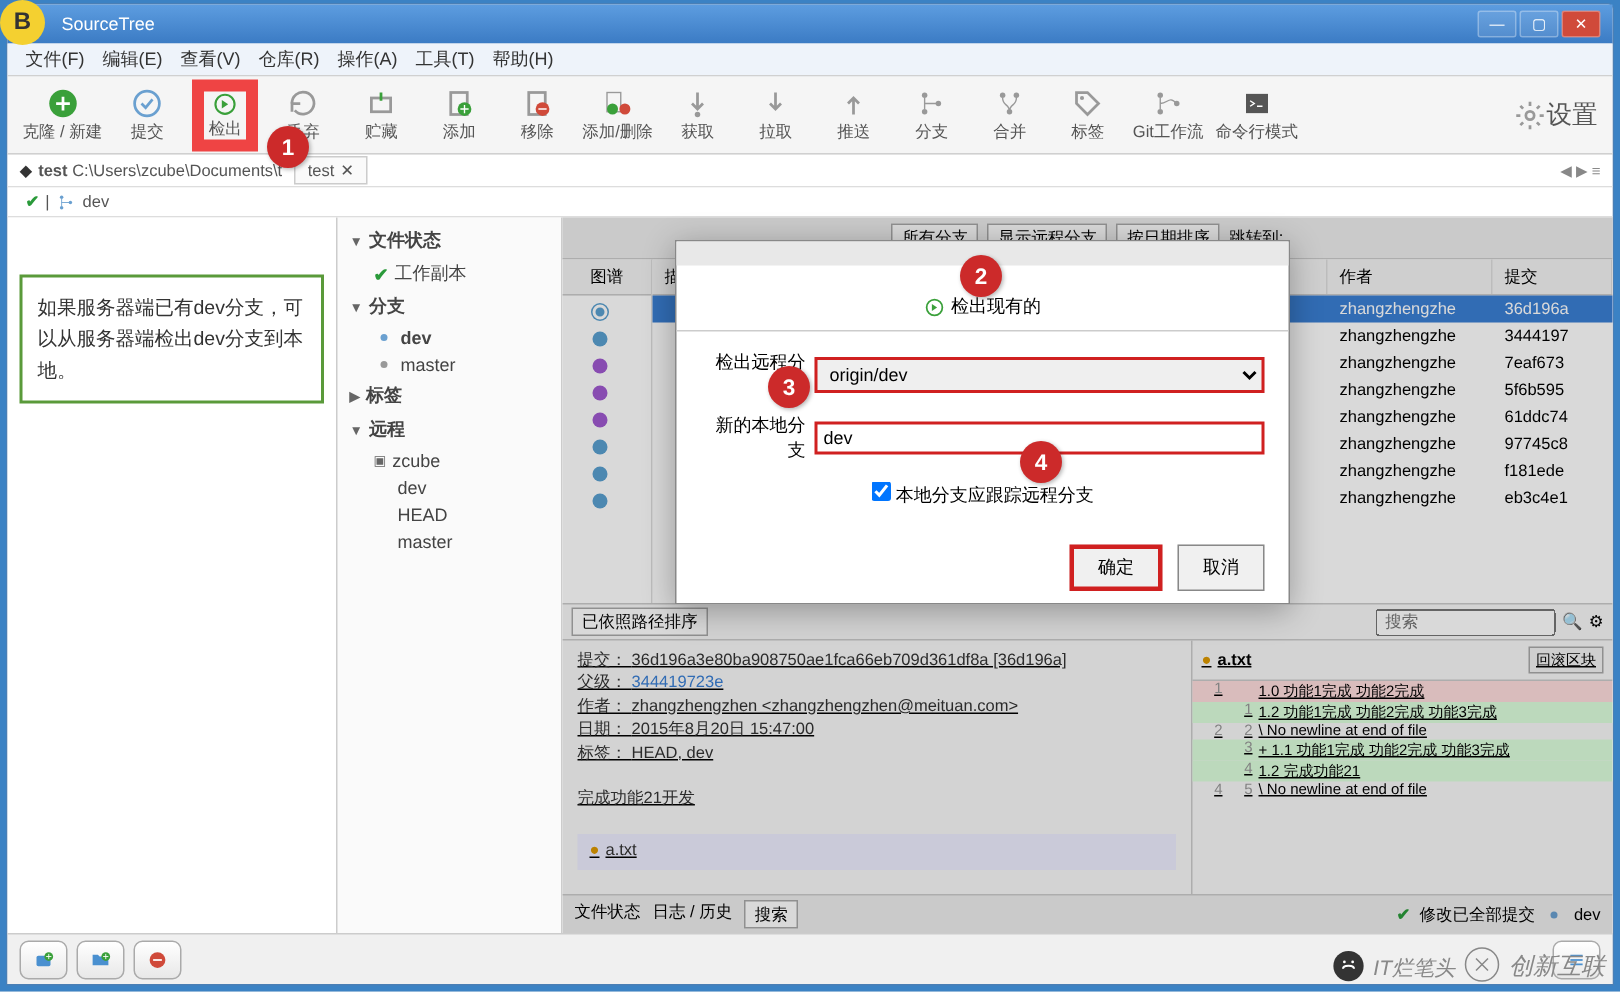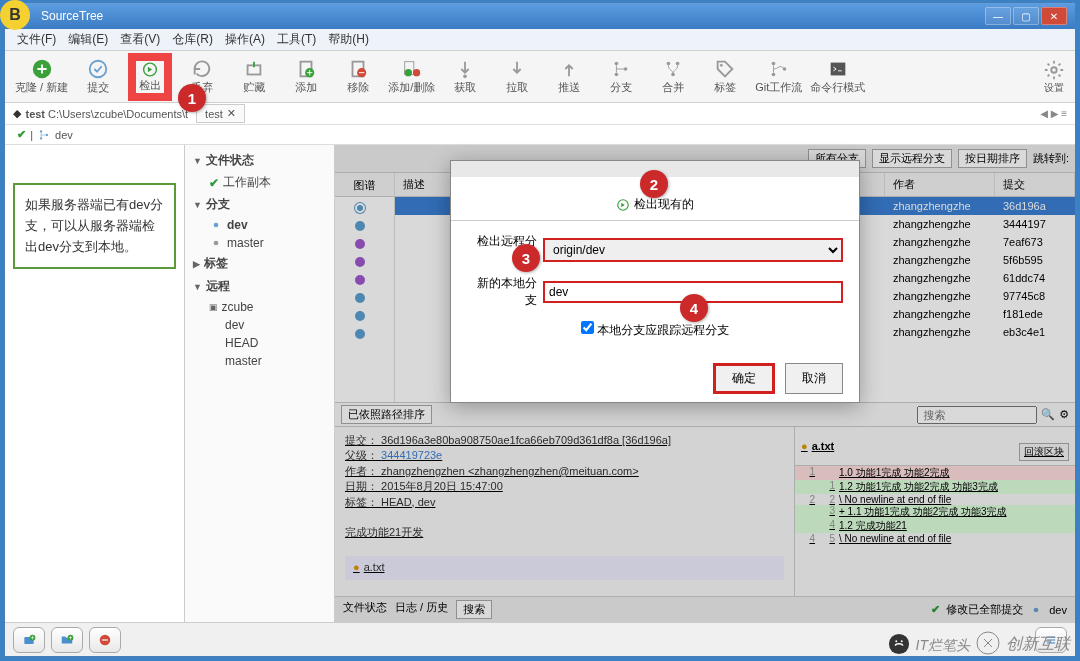--- a/index.html
+++ b/index.html
@@ -9,36 +9,36 @@
 .titlebar .title { flex: 1; padding-left: 28px; }
 .winbtns { display: flex; gap: 2px; }
 .winbtn { width: 26px; height: 18px; background: rgba(255,255,255,0.1); border: 1px solid rgba(255,255,255,0.3); border-radius: 2px; display: flex; align-items: center; justify-content: center; color: #fff; font-size: 10px; }
 .winbtn.close { background: #d04a3a; }
 .menubar { height: 22px; background: #eef3fa; border-bottom: 1px solid #d0d0d0; display: flex; align-items: center; padding: 0 6px; font-size: 12px; color: #333; }
 .menubar span { padding: 0 6px; cursor: default; }
 .toolbar { height: 52px; background: #f5f5f5; border-bottom: 1px solid #d0d0d0; display: flex; align-items: center; padding: 0 10px; gap: 8px; position: relative; }
 .tbtn { display: flex; flex-direction: column; align-items: center; justify-content: center; font-size: 11px; color: #555; min-width: 44px; height: 48px; cursor: default; }
 .tbtn svg { width: 22px; height: 22px; }
 .tbtn.checkout { border: 8px solid #ef4444; }
-.settings-btn { position: absolute; right: 10px; display: flex; flex-direction: column; align-items: center; font-size: 10px; color: #555; }
+.settings-btn { position: absolute; right: 10px; display: flex; flex-direction: row; align-items: flex-end; font-size: 17px; color: #555; }
 .pathbar { height: 22px; background: #fff; border-bottom: 1px solid #ddd; display: flex; align-items: center; padding: 0 8px; font-size: 11px; color: #555; }
 .pathbar .diamond { color: #333; margin-right: 4px; }
 .tab-area { display: flex; align-items: center; gap: 4px; margin-left: 8px; }
 .tab { padding: 2px 8px; background: #fafafa; border: 1px solid #ccc; font-size: 11px; display: flex; align-items: center; gap: 4px; }
 .branchbar { height: 20px; background: #fff; border-bottom: 1px solid #ddd; padding: 0 12px; font-size: 11px; color: #555; display:flex; align-items:center; gap:4px;}
 .body { display: flex; height: calc(100% - 26px - 22px - 52px - 22px - 20px - 34px); }
-.sidebar { width: 180px; background: #fff; border-right: 1px solid #ccc; position: relative; padding: 8px; }
+.sidebar { width: 220px; background: #fff; border-right: 1px solid #ccc; position: relative; padding: 8px; }
 .note { border: 2px solid #5a9a3a; padding: 10px; font-size: 13px; color: #333; line-height: 1.6; margin-top: 30px; }
 .tree { width: 150px; background: #fafafa; border-right: 1px solid #ccc; font-size: 12px; color: #444; padding-top: 4px; overflow:hidden;}
 .tree .section { font-weight: bold; padding: 3px 8px; display: flex; align-items: center; gap: 4px; }
 .tree .item { padding: 2px 8px 2px 24px; display: flex; align-items: center; gap: 4px; }
 .tree .arrow { font-size: 9px; color: #666; }
 .main { flex: 1; display: flex; flex-direction: column; background: #e8e8e8; position: relative; }
 .overlay-dim { position: absolute; inset: 0; background: rgba(0,0,0,0.15); pointer-events: none; z-index: 5; }
-.main-top { height: 28px; background: #eee; border-bottom: 1px solid #ccc; display: flex; align-items: center; padding: 0 6px; font-size: 11px; gap: 6px; justify-content:flex-end;}
+.main-top { height: 28px; background: #eee; border-bottom: 1px solid #ccc; display: flex; align-items: center; padding: 0 6px; font-size: 11px; gap: 6px; justify-content:center;}
 .sel { border: 1px solid #aaa; background: #fff; padding: 1px 6px; font-size: 11px; }
 .graph-area { flex: 1; display: flex; position: relative; }
 .graph-col { width: 60px; background: #fff; border-right: 1px solid #ddd; position: relative; }
 .graph-header { height: 24px; border-bottom: 1px solid #ccc; text-align: center; font-size: 11px; line-height: 24px; background: #f4f4f4; }
 .commits { flex: 1; background: #fff; position: relative; }
 .commit-header { height: 24px; border-bottom: 1px solid #ccc; display: flex; font-size: 11px; background: #f4f4f4; }
 .commit-header > div { padding: 4px 8px; border-right: 1px solid #ddd; }
 .desc-col { flex: 1; }
 .author-col { width: 110px; }
 .hash-col { width: 80px; }
@@ -410,21 +410,21 @@
                 <span style="color:#d90">●</span>
                 <span>a.txt</span>
               </div>
           </div>
           <div class="detail-right">
             <div class="file-header">
               <div style="display:flex;align-items:center;gap:4px;">
                   <span style="color:#d90">●</span>
                   <b>a.txt</b>
                 </div>
-              <div style="display:flex;gap:4px;margin-top:12px;">
+              <div style="display:flex;gap:4px;">
                 <span class="scroll-btn">回滚区块</span>
               </div>
             </div>
             <div class="diff" id="diff-rows">
                 <div class="diff-row del">
                   <span class="ln">1</span>
                   <span class="ln"></span>
                   <span>1.0 功能1完成 功能2完成</span>
                 </div>
                 <div class="diff-row add">

